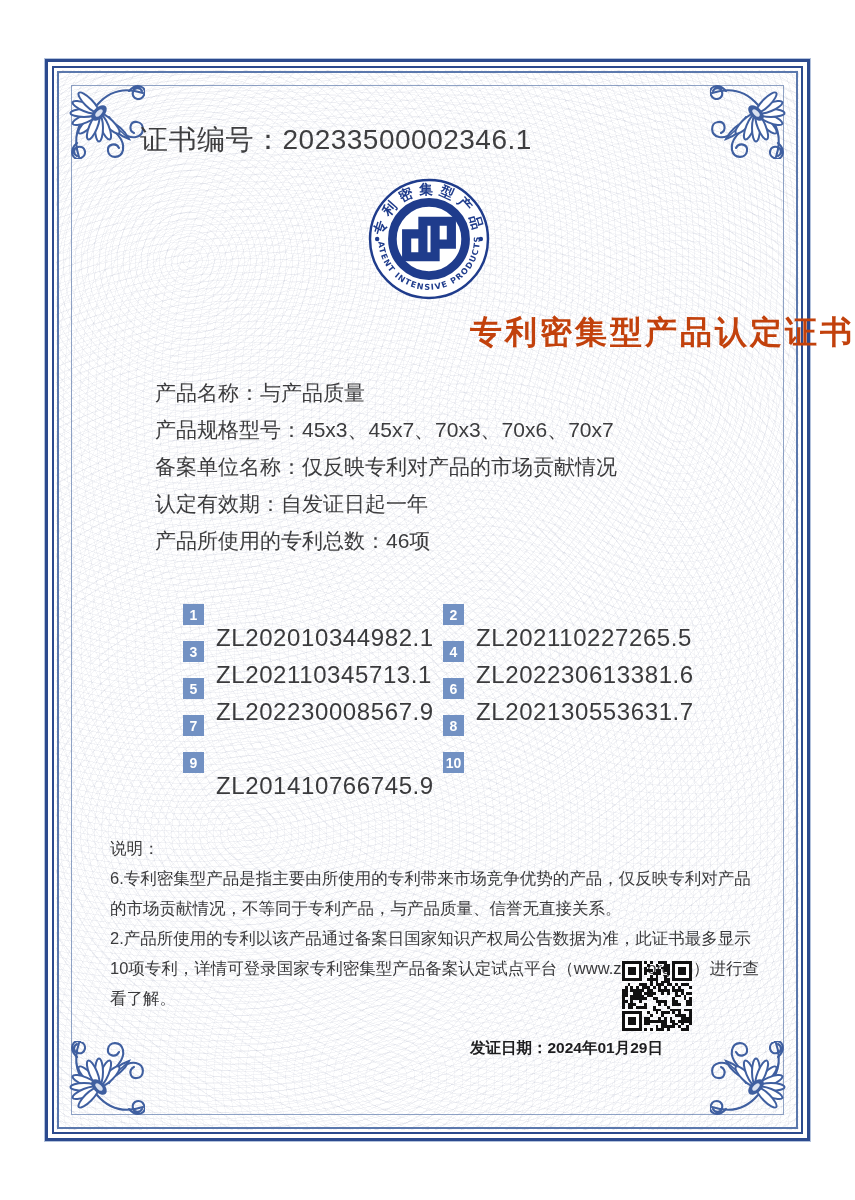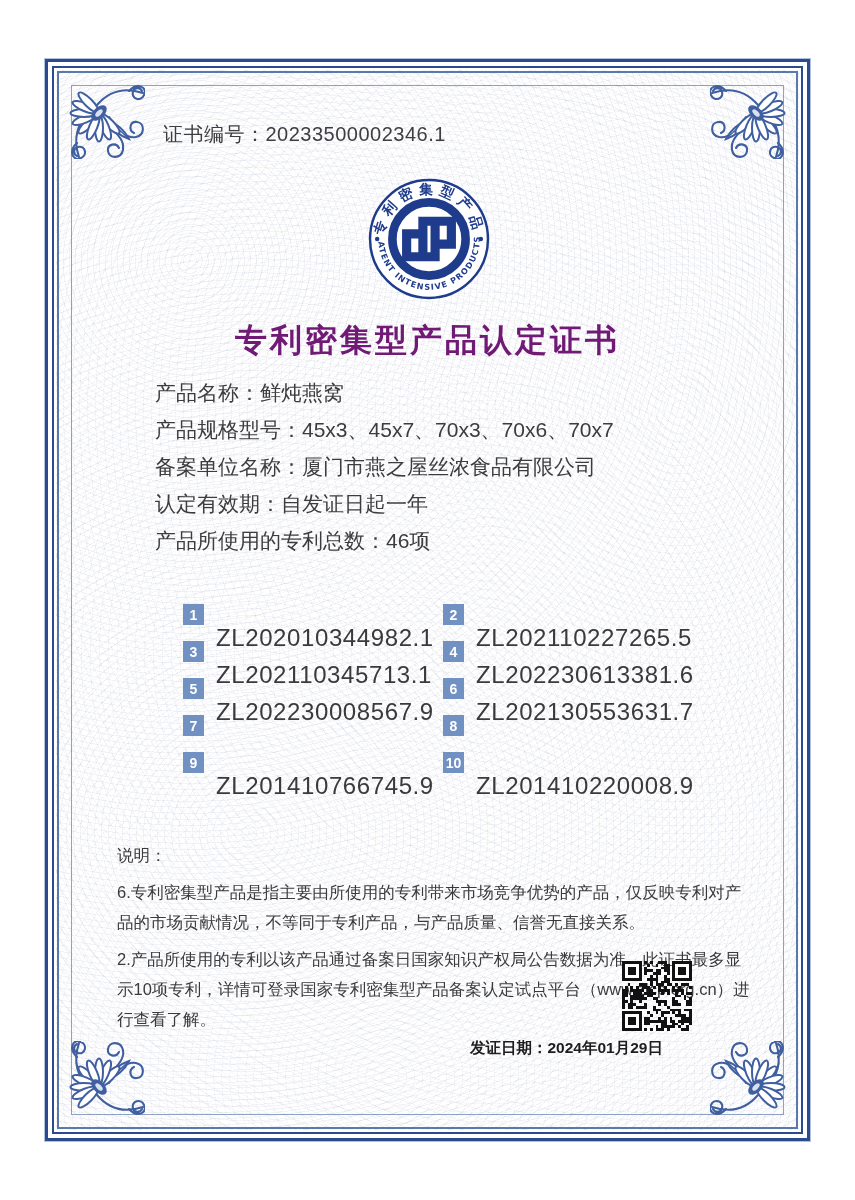--- a/index.html
+++ b/index.html
@@ -23,35 +23,35 @@
       repeating-radial-gradient(circle at 26% 72%, rgba(100,110,150,.065) 0 1px, transparent 1px 7px),
       repeating-radial-gradient(circle at 58% 55%, rgba(100,110,150,.05) 0 1px, transparent 1px 9px),
       repeating-radial-gradient(circle at 45% 95%, rgba(100,110,150,.05) 0 1px, transparent 1px 8px);
   }
   .flourish{position:absolute;width:88px;height:88px;}
   .flourish.tl{left:57px;top:71px;}
   .flourish.tr{right:57px;top:71px;transform:scaleX(-1);}
   .flourish.bl{left:57px;bottom:71px;transform:scaleY(-1);}
   .flourish.br{right:57px;bottom:71px;transform:scale(-1,-1);}
   
-  .cert-no{position:absolute;left:163px;top:121px;font-size:20px;color:#3e3e40;letter-spacing:.5px;}
+  .cert-no{position:absolute;left:140px;top:121px;font-size:28px;color:#3e3e40;letter-spacing:.5px;}
   .logo{position:absolute;left:368px;top:178px;width:122px;height:122px;}
-  .title{position:absolute;left:0;top:311px;width:100%;text-align:center;
+  .title{position:absolute;left:0;top:311px;width:100%;text-align:right;
     font-family:"DejaVu Serif","Liberation Serif",serif;
-    font-size:32px;font-weight:700;color:#701a75;letter-spacing:3px;margin-top:8px;}
+    font-size:32px;font-weight:700;color:#c2410c;letter-spacing:3px;}
   .fields{position:absolute;left:155px;top:374px;}
   .field-row{height:37px;line-height:37px;font-size:21px;color:#3c3c3e;white-space:nowrap;}
   .patents{position:absolute;left:183px;top:596px;display:grid;
     grid-template-columns:260px 260px;grid-auto-rows:37px;}
   .patent{display:flex;align-items:center;}
   .badge{width:21px;height:21px;background:#7291c3;color:#fff;font-size:14px;font-weight:700;
     display:flex;align-items:center;justify-content:center;margin-right:12px;flex:0 0 auto;}
   .pnum{font-size:24px;color:#3a3a3c;letter-spacing:.6px;white-space:nowrap;margin-top:46px;}
   .notes{position:absolute;left:110px;top:833px;width:650px;font-size:16.5px;line-height:30px;color:#3a3a3c;}
-  .notes p{margin:7px;}
+  .notes p{margin:0;}
   .qr{position:absolute;left:622px;top:961px;width:70px;height:70px;}
   .issue-date{position:absolute;left:470px;top:1038px;width:278px;text-align:left;
     font-size:15.5px;font-weight:700;color:#1d1d1f;white-space:nowrap;}
 </style>
 </head>
 <body>
 
 <div class="frame">
   <div class="f2">
     <div class="f3">
@@ -129,23 +129,23 @@
   <circle cx="60" cy="60" r="36" fill="#ffffff" stroke="#1f3c8c" stroke-width="8.5"></circle>
   <g stroke="#1f3c8c" stroke-width="9" fill="none">
     <path d="M54,79 L54,42.5 L82,42.5 L82,65 L65,65"></path>
     <path d="M66,41 L66,77.5 L38,77.5 L38,55 L55,55"></path>
   </g>
 </svg>
 
 <div class="title">专利密集型产品认定证书</div>
 
 <div class="fields">
-  <div class="field-row"><span>产品名称：</span><span>鲜炖燕窝</span></div>
+  <div class="field-row"><span>产品名称：</span><span>与产品质量</span></div>
   <div class="field-row"><span>产品规格型号：</span><span>45x3、45x7、70x3、70x6、70x7</span></div>
-  <div class="field-row"><span>备案单位名称：</span><span>厦门市燕之屋丝浓食品有限公司</span></div>
+  <div class="field-row"><span>备案单位名称：</span><span>仅反映专利对产品的市场贡献情况</span></div>
   <div class="field-row"><span>认定有效期：</span><span>自发证日起一年</span></div>
   <div class="field-row"><span>产品所使用的专利总数：</span><span>46项</span></div>
 </div>
 
 <div class="patents">
   <div class="patent">
       <span class="badge">1</span>
       <span class="pnum">ZL202010344982.1</span>
     </div>
   <div class="patent">
@@ -173,21 +173,20 @@
     </div>
   <div class="patent">
       <span class="badge">8</span>
     </div>
   <div class="patent">
       <span class="badge">9</span>
       <span class="pnum">ZL201410766745.9</span>
     </div>
   <div class="patent">
       <span class="badge">10</span>
-      <span class="pnum">ZL201410220008.9</span>
     </div>
 </div>
 
 <div class="notes">
   <p>说明：</p>
   <p>6.专利密集型产品是指主要由所使用的专利带来市场竞争优势的产品，仅反映专利对产品的市场贡献情况，不等同于专利产品，与产品质量、信誉无直接关系。</p>
   <p>2.产品所使用的专利以该产品通过备案日国家知识产权局公告数据为准，此证书最多显示10项专利，详情可登录国家专利密集型产品备案认定试点平台（www.zlcp.org.cn）进行查看了解。</p>
 </div>
 
 <svg class="qr" id="qr" viewBox="0 0 25 25" shape-rendering="crispEdges">

